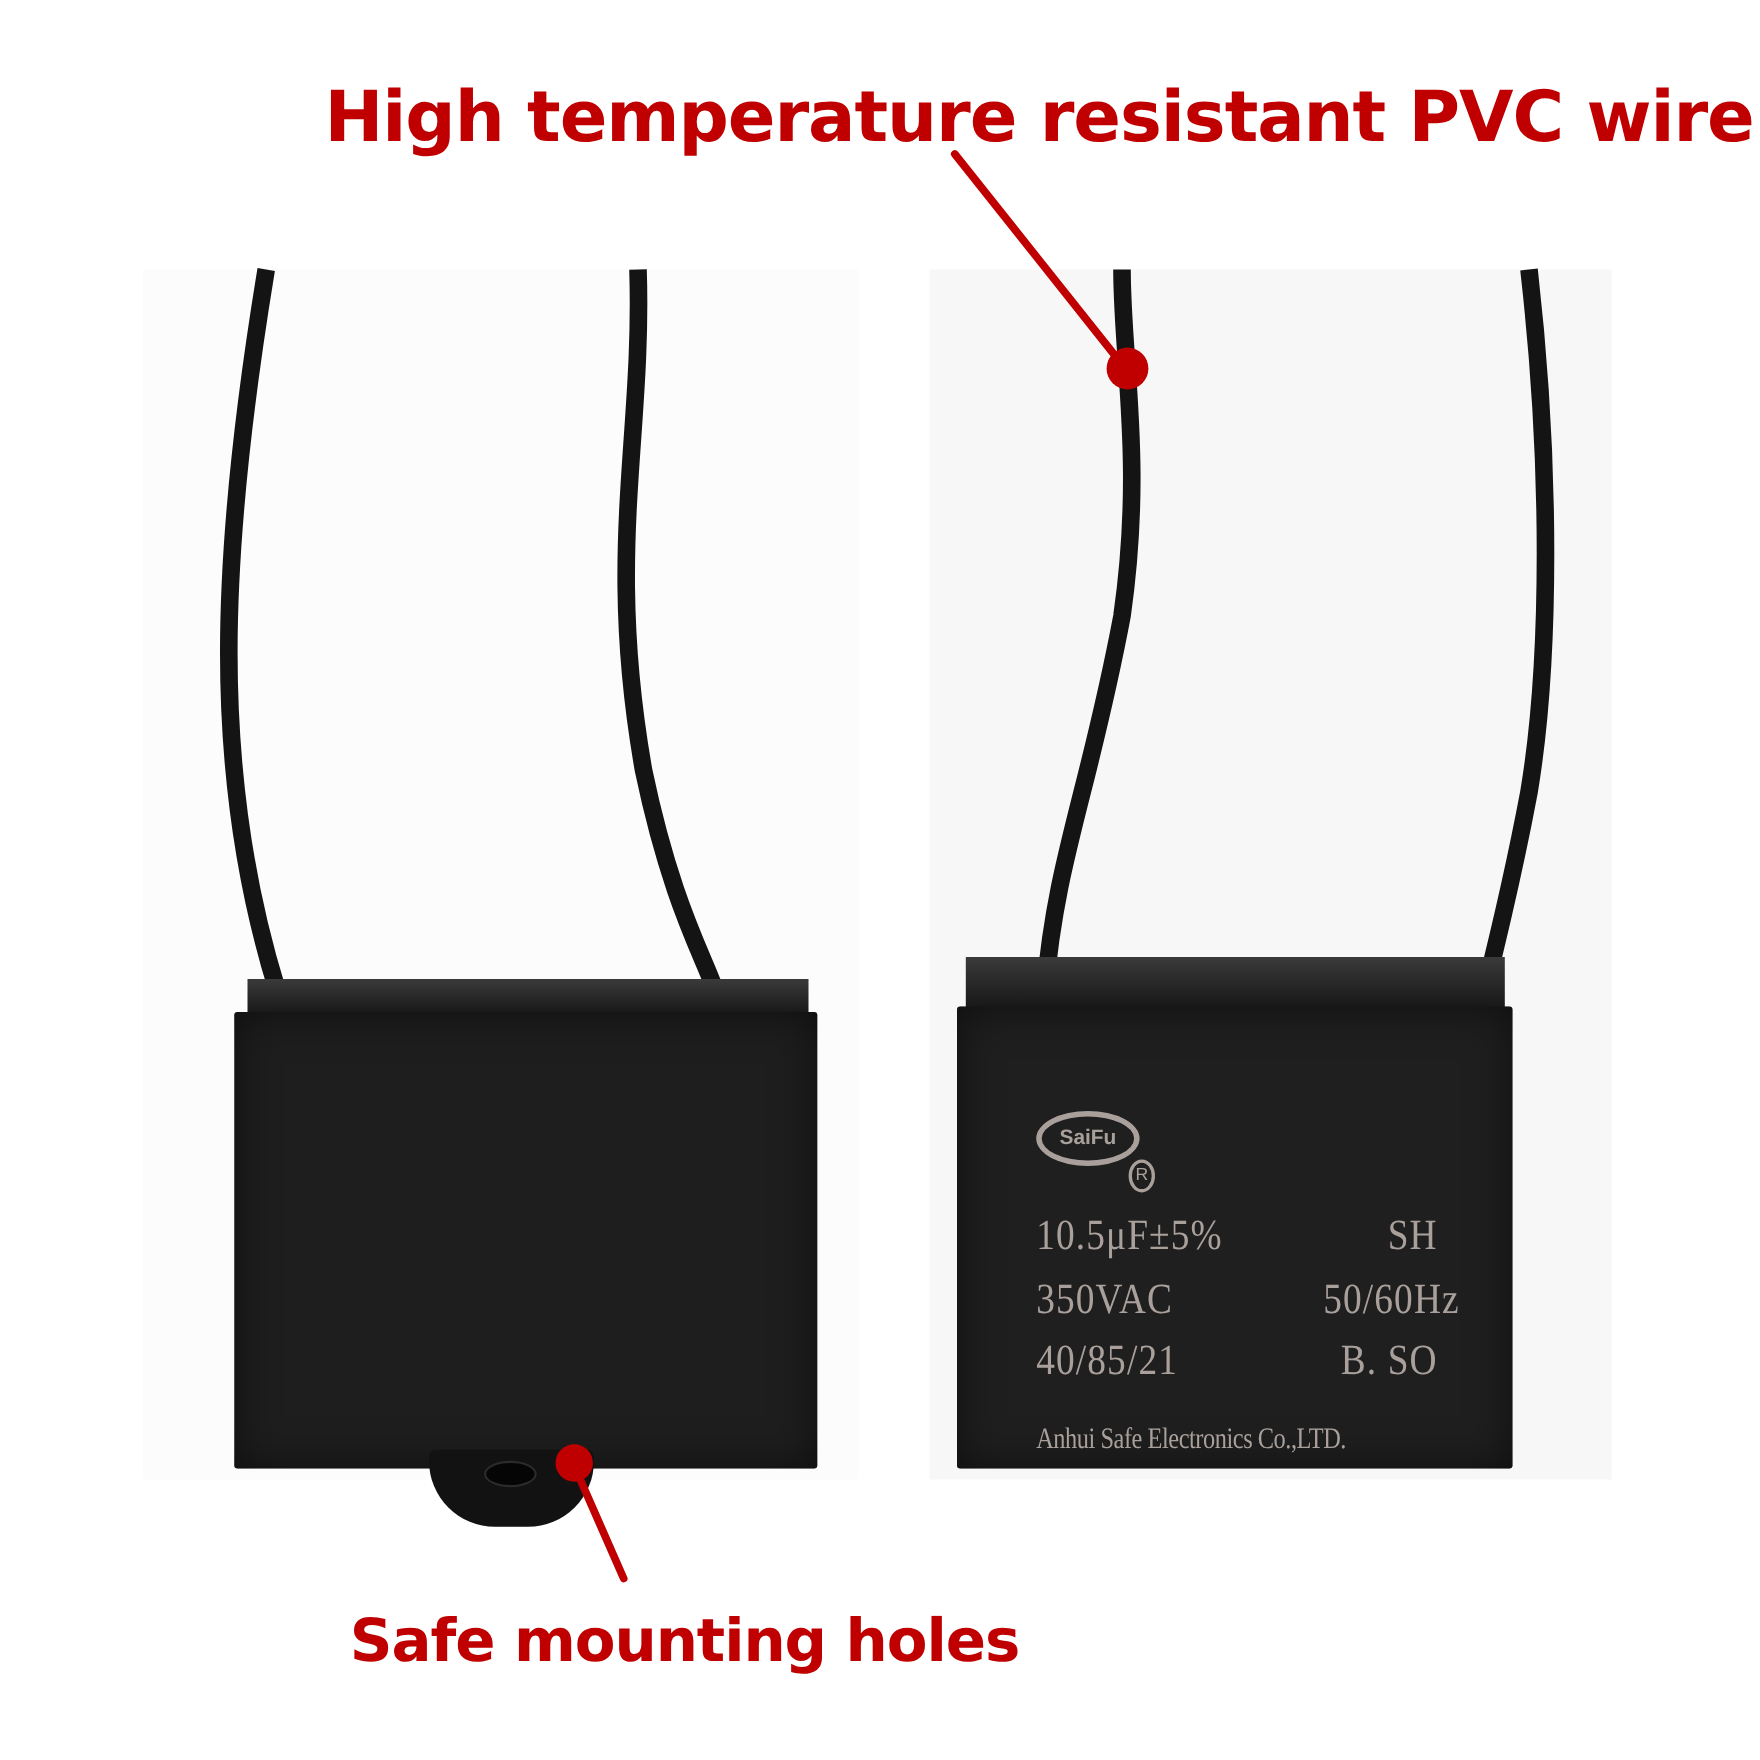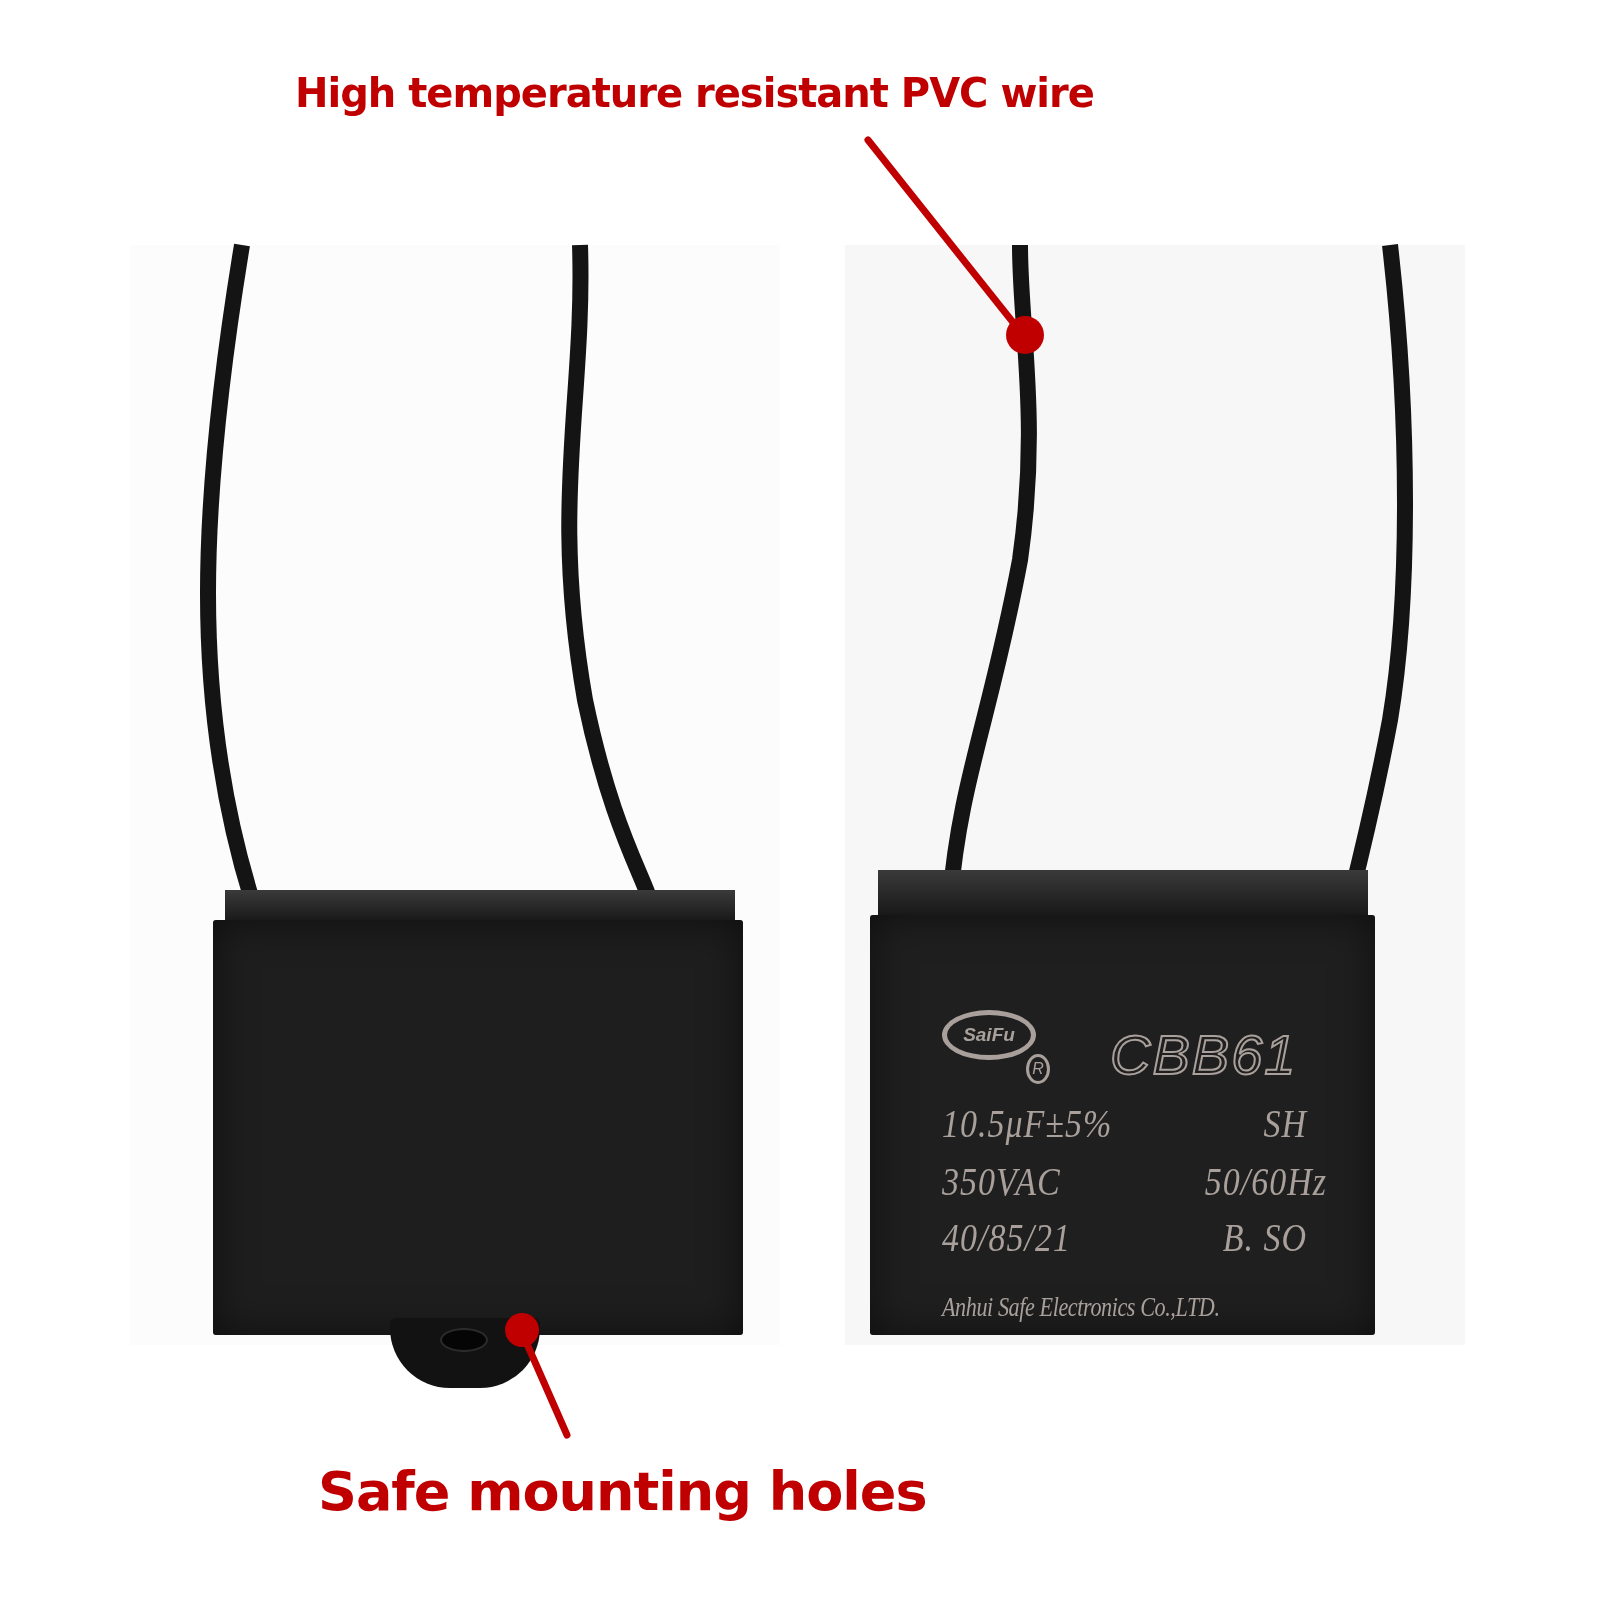--- a/index.html
+++ b/index.html
@@ -1,18 +1,18 @@
 <!DOCTYPE html>
 <html><head>
 <meta charset="utf-8">
 <style>
   html,body{margin:0;padding:0;}
   body{width:1600px;height:1600px;position:relative;overflow:hidden;background:#ffffff;font-family:"Liberation Sans",sans-serif;}
   .callout{position:absolute;font-family:"DejaVu Sans",sans-serif;font-weight:bold;color:#c00000;white-space:nowrap;letter-spacing:-1px;}
-  #callout-top{left:295px;top:70px;font-size:40px;}
+  #callout-top{left:295px;top:70px;font-size:64px;}
   #callout-bottom{left:318px;top:1460px;font-size:54px;}
   svg.overlay{position:absolute;left:0;top:0;width:1600px;height:1600px;}
   .photo-bg{position:absolute;background:#fcfcfc;}
   .cap{position:absolute;background:#1f1f1f;border-radius:3px;box-shadow:inset 0 0 40px rgba(0,0,0,.55);}
   .cap-rim{position:absolute;background:linear-gradient(#3a3a3a,#111);}
   .label{position:absolute;color:#a9a09b;font-family:"Liberation Serif",serif;}
   .lbl-row{position:absolute;left:0;right:0;display:flex;justify-content:space-between;font-size:34px;letter-spacing:1px;transform:scaleY(1.15);transform-origin:left top;}
   .brand-oval{position:absolute;left:0;top:0;width:94px;height:50px;border:5px solid #a9a09b;border-radius:50%;box-sizing:border-box;display:flex;align-items:center;justify-content:center;font-family:"Liberation Sans",sans-serif;font-weight:bold;font-size:19px;}
   .reg{position:absolute;left:84px;top:44px;width:24px;height:30px;border:3px solid #a9a09b;border-radius:50%;box-sizing:border-box;font-size:16px;font-family:"Liberation Sans",sans-serif;display:flex;align-items:center;justify-content:center;}
   .model{position:absolute;left:168px;top:12px;font-family:"Liberation Sans",sans-serif;font-size:56px;color:transparent;-webkit-text-stroke:2px #a9a09b;letter-spacing:2px;}
@@ -36,29 +36,28 @@
 <div>
   <div class="cap-rim" style="left:225px;top:890px;width:510px;height:38px;"></div>
   <div class="cap" style="left:213px;top:920px;width:530px;height:415px;background:#1e1e1e;"></div>
   <div style="position:absolute;left:390px;top:1318px;width:150px;height:70px;background:#121212;border-radius:6px 6px 60px 60px;">
     <div style="position:absolute;left:50px;top:10px;width:44px;height:20px;border-radius:50%;background:#050505;border:2px solid #2b2b2b;"></div>
   </div>
 </div>
 
 <div>
   <div class="cap-rim" style="left:878px;top:870px;width:490px;height:55px;"></div>
-  <div class="cap" style="left:870px;top:915px;width:505px;height:420px;font-style:italic;">
+  <div class="cap" style="left:870px;top:915px;width:505px;height:420px;">
     <div class="label" style="left:72px;top:95px;width:375px;height:320px;">
       <div class="brand-oval">
           <span>SaiFu</span>
         </div>
       <div class="reg">
           <span>R</span>
         </div>
-      <div class="model">CBB61</div>
       <div class="lbl-row" style="top:92px;">
         <span>10.5μF±5%</span>
         <span style="margin-right:10px;">SH</span>
       </div>
       <div class="lbl-row" style="top:150px;">
         <span>350VAC</span>
         <span style="margin-right:-10px;">50/60Hz</span>
       </div>
       <div class="lbl-row" style="top:206px;">
         <span>40/85/21</span>

